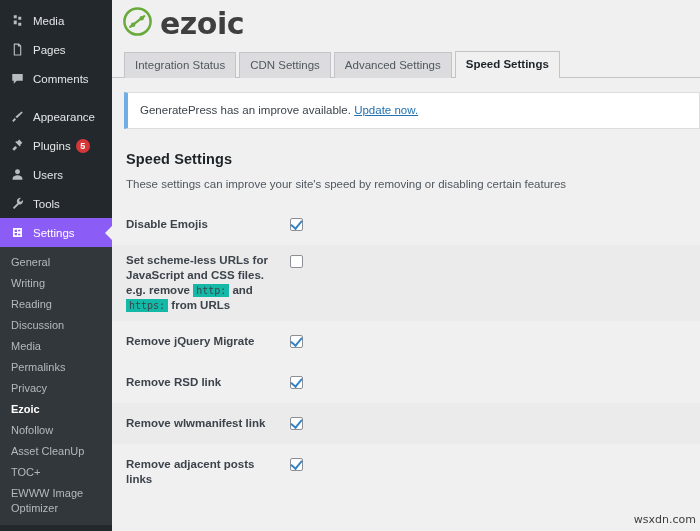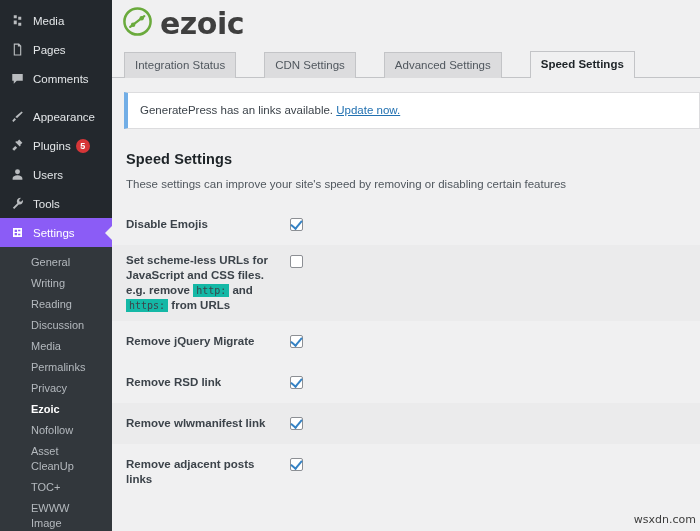--- a/index.html
+++ b/index.html
@@ -48,21 +48,20 @@
     border-bottom: 8px solid transparent;
     border-right: 8px solid #f0f0f1;
   }
   .menu-gap { height: 9px; }
   .submenu { background: #32373c; padding: 5px 0 6px 0; }
   .sub-item {
     font-size: 11px;
     color: #b4b9be;
     padding: 3px 9px 3px 11px;
     line-height: 15px;
-    margin-left: 20px;
   }
   .sub-item.current { color: #fff; font-weight: bold; }
   .badge {
     display: inline-flex; align-items: center; justify-content: center;
     background: #d63638; color: #fff;
     min-width: 14px; height: 14px;
     border-radius: 7px;
     font-size: 9px; font-weight: bold;
     margin-left: 5px; padding: 0 3px;
   }
@@ -92,21 +91,20 @@
     font-family: "DejaVu Sans", sans-serif;
   }
 
   
   #tabs {
     display: flex; align-items: flex-end;
     padding-left: 12px;
     height: 32px;
     border-bottom: 1px solid #c3c4c7;
     position: relative;
-    gap: 25px;
   }
   .tab {
     font-size: 11.5px;
     color: #50575e;
     background: #dcdcde;
     border: 1px solid #c3c4c7;
     border-bottom: none;
     padding: 5px 10px 6px 10px;
     margin-right: 3px;
     line-height: 14px;
@@ -308,21 +306,21 @@
     </div>
 
     <div id="tabs">
         <div class="tab">Integration Status</div>
         <div class="tab">CDN Settings</div>
         <div class="tab">Advanced Settings</div>
         <div class="tab active">Speed Settings</div>
       </div>
 
     <div id="notice">
-      <span>GeneratePress has an links available.</span>
+      <span>GeneratePress has an improve available.</span>
       <a href="#">Update now.</a>
     </div>
 
     <div id="section-head">
       <div id="section-title">Speed Settings</div>
       <div id="section-desc">These settings can improve your site's speed by removing or disabling certain features</div>
     </div>
 
     <div id="settings">
         <div class="srow">

